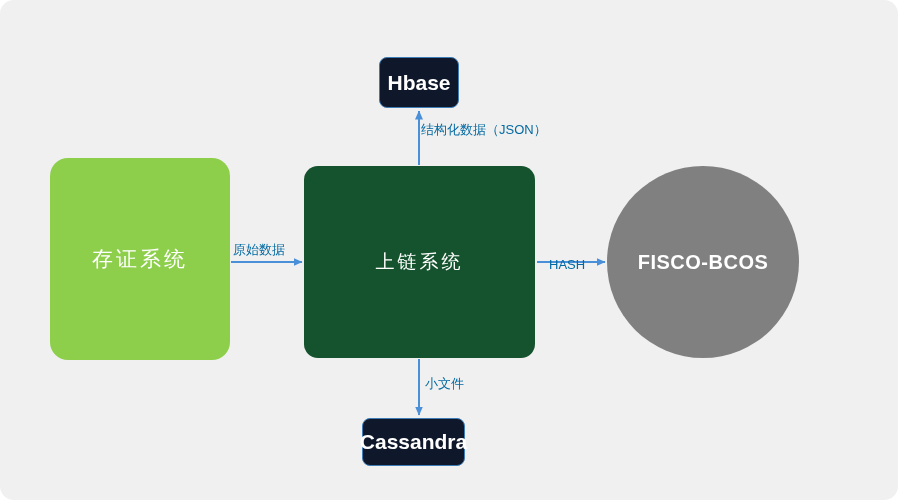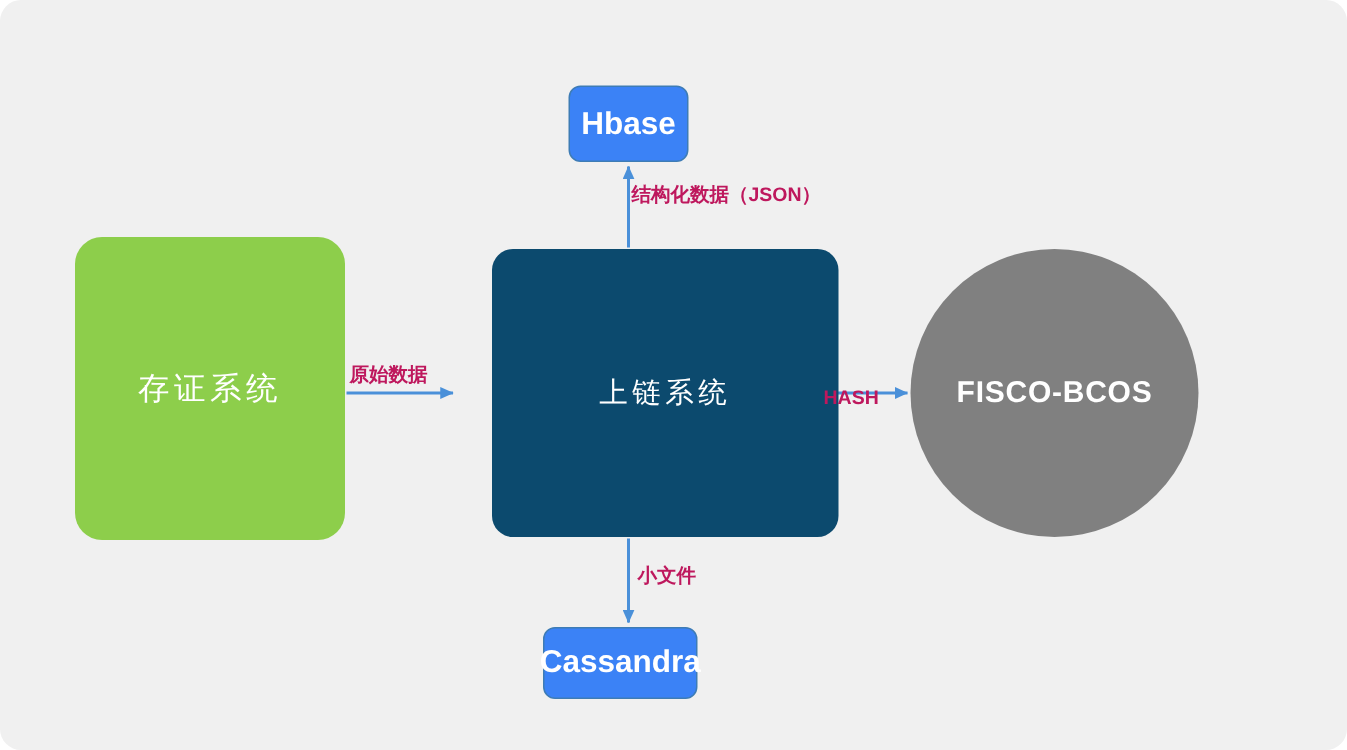--- a/index.html
+++ b/index.html
@@ -40,31 +40,30 @@
     border-radius: 18px;
     font-size: 21px;
     font-weight: 400;
     letter-spacing: 3px;
   }
 
   
   #node-orange {
     left: 304px; top: 166px;
     width: 231px; height: 192px;
-    background: #0c4a6e;
+    background: #14532d;
     border-radius: 14px;
     font-size: 19px;
     font-weight: 400;
     letter-spacing: 3px;
-    margin-left: 24px;
   }
 
   
   .node-blue {
-    background: #3b82f6;
+    background: #0f172a;
     border: 1px solid #3E7CB5;
     border-radius: 8px;
     font-size: 21px;
     font-weight: bold;
     letter-spacing: 0px;
   }
   #node-hbase {
     left: 379px; top: 57px;
     width: 80px; height: 51px;
   }
@@ -88,23 +87,23 @@
   #arrows {
     position: absolute;
     left: 0; top: 0;
     width: 898px; height: 500px;
     pointer-events: none;
   }
 
   
   .edge-label {
     position: absolute;
-    color: #be185d;
+    color: #0369a1;
     font-size: 13px;
-    font-weight: bold;
+    font-weight: normal;
     white-space: nowrap;
   }
   #label-raw-data   { left: 233px; top: 241px; text-align: right; }
   #label-structured { left: 421px; top: 121px; }
   #label-small-file { left: 425px; top: 375px; }
   #label-hash       { left: 549px; top: 257px; }
 </style>
 </head>
 <body>
 

